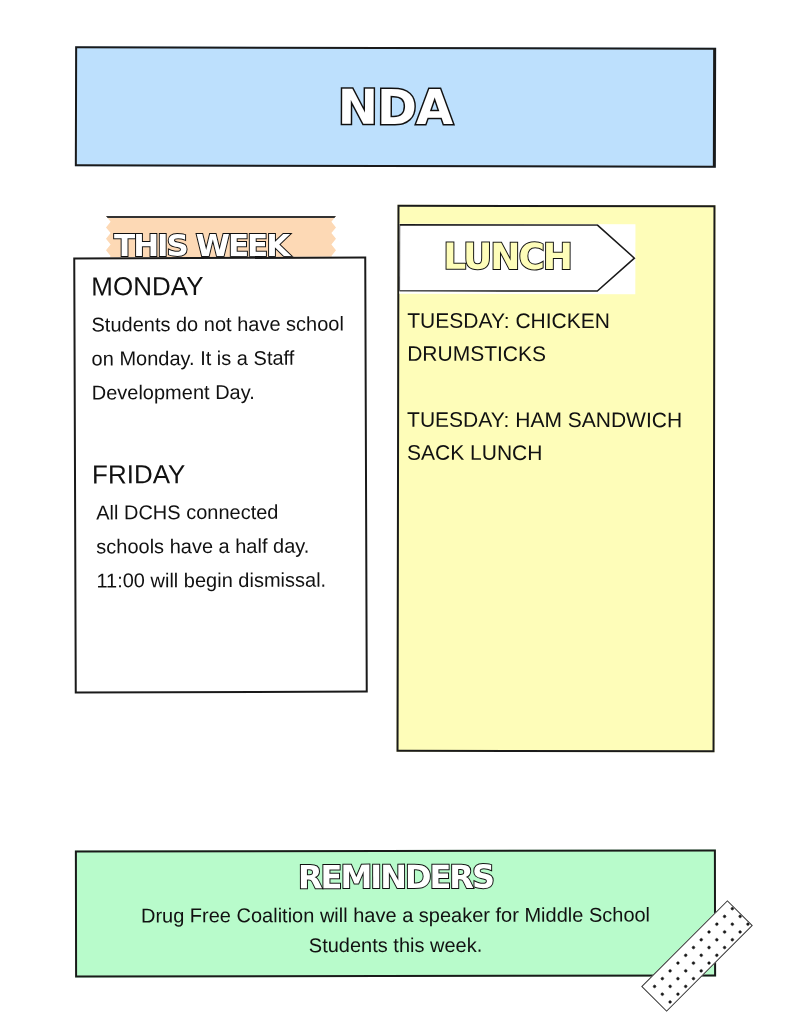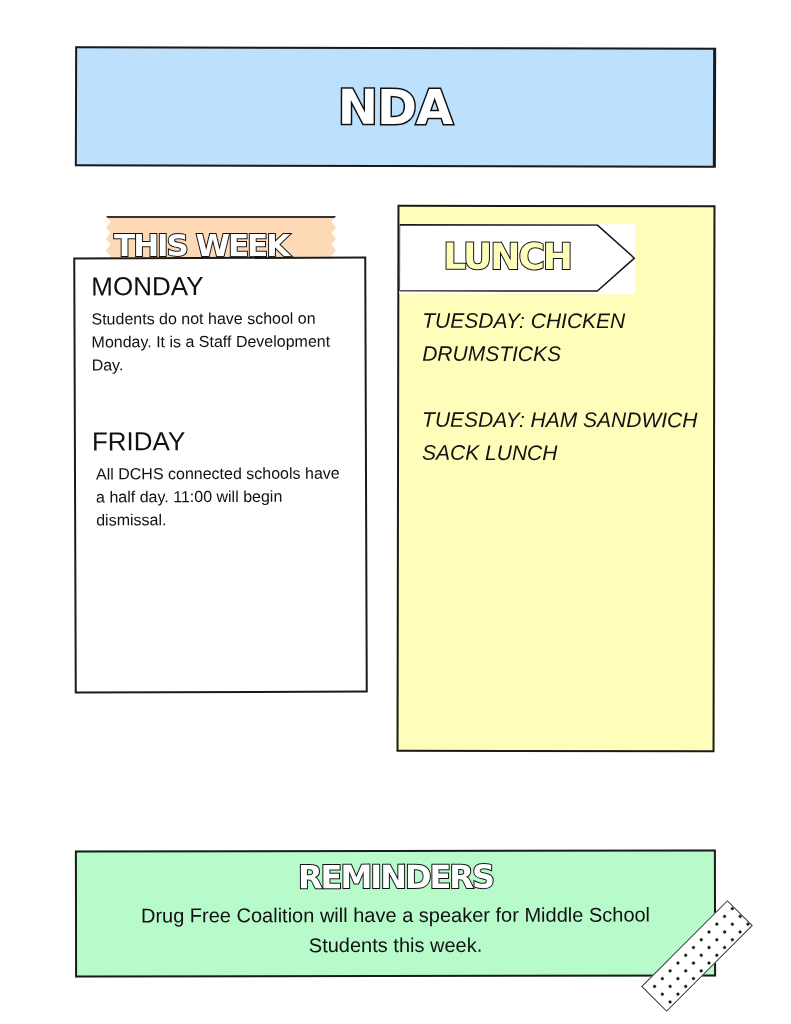--- a/index.html
+++ b/index.html
@@ -26,39 +26,39 @@
       clip-path: polygon(0 0, 100% 0, 98% 10%, 100% 20%, 98% 30%, 100% 40%, 98% 50%, 100% 60%, 98% 70%, 100% 80%, 98% 90%, 100% 100%, 0 100%, 2% 90%, 0 80%, 2% 70%, 0 60%, 2% 50%, 0 40%, 2% 30%, 0 20%, 2% 10%);
       margin-top: 33px;
     }
     #this-week-tag .outline-title { font-size: 31px; letter-spacing: -2px; }
 
     #week-box {
       left: 74px; top: 257px; width: 293px; height: 436px; background: #ffffff;
       padding: 12px 16px; transform: rotate(-0.2deg);
     }
     .day-label { font-size: 26px; margin: 0 0 6px 0; line-height: 30px; }
-    .day-body { font-size: 16px; line-height: 23px; margin: 0; }
+    .day-body { font-size: 20px; line-height: 34px; margin: 0; }
     #friday-block { margin-top: 50px; }
     #friday-block .day-body { padding-left: 4px; }
 
     #lunch-box {
       left: 397px; top: 205px; width: 318px; height: 547px; background: #fefdb9;
       transform: rotate(0.1deg);
     }
     #lunch-arrow {
       position: absolute; left: 0; top: 17px; width: 236px; height: 70px;
       background: #ffffff;
     }
     #lunch-arrow svg { position: absolute; left: 0; top: 0; }
     #lunch-arrow .label {
       position: absolute; left: 44px; top: 12px; font-size: 36px; letter-spacing: -2px;
       color: #fefdb9; -webkit-text-stroke: 2px #111; paint-order: stroke fill;
       font-family: "DejaVu Sans", sans-serif; font-weight: bold;
     }
-    #lunch-list { position: absolute; left: 23px; top: 97px; right: 10px; font-style: italic; }
+    #lunch-list { position: absolute; left: 8px; top: 97px; right: 10px; }
     .lunch-item { font-size: 21px; line-height: 33px; margin: 0 0 33px 0; }
 
     #reminders {
       left: 75px; top: 850px; width: 641px; height: 127px; background: #b8fbcb;
       text-align: center; transform: rotate(-0.1deg);
     }
     #reminders .outline-title { font-size: 32px; display: block; margin-top: 6px; letter-spacing: -2px; }
     #reminders .body { font-size: 20px; line-height: 30px; margin-top: 4px; padding: 0 40px; }
 
     #tape {

